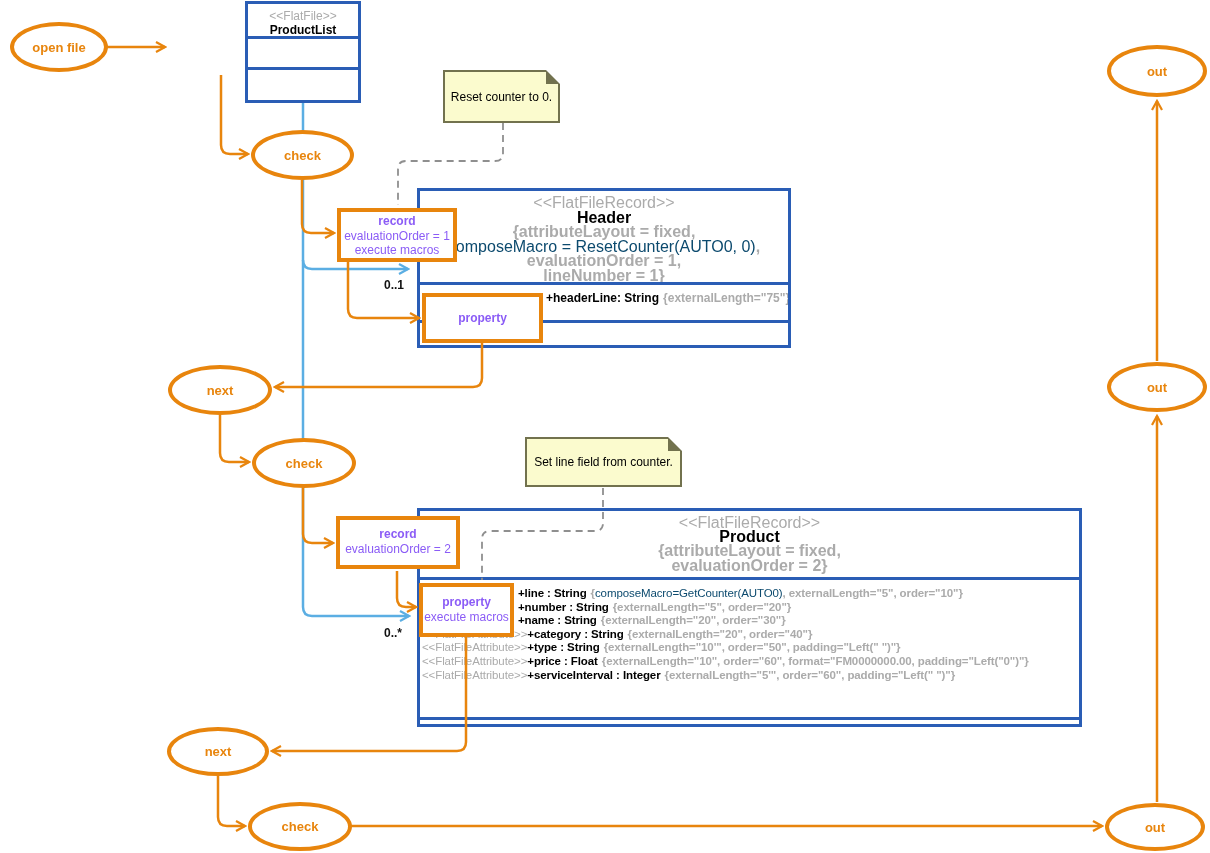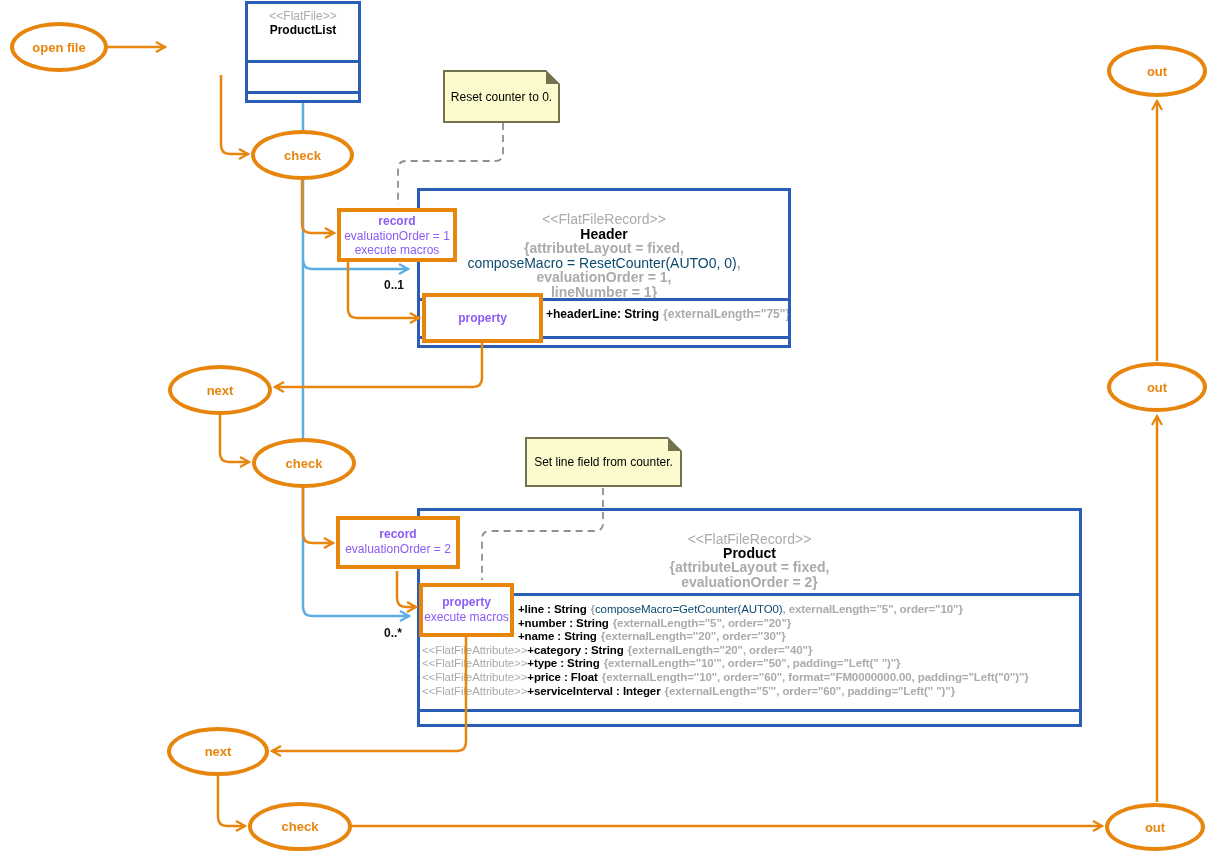--- a/index.html
+++ b/index.html
@@ -36,29 +36,29 @@
   .note { position:absolute; background:#FBFBCE; border:2px solid #72724E; box-sizing:border-box;
           font-size:12px; color:#000; display:flex; align-items:center; justify-content:center; z-index:2; }
   .note::before { content:""; position:absolute; top:-2px; right:-2px; width:0; height:0; border-style:solid;
           border-width:0 14px 14px 0; border-color:#ffffff #ffffff #72724E #72724E; }
 
   
   .mult { position:absolute; font-size:12px; font-weight:bold; color:#111; z-index:5; }
 
   #overlay { position:absolute; left:0; top:0; width:1210px; height:853px; z-index:4; pointer-events:none; }
 
-  .titleLines { font-size:14px;margin-top:16px; }
+  .titleLines { font-size:16px; }
 </style>
 </head>
 <body>
 
 <div id="canvas">
 
   <div class="uml-box" style="left:245px; top:1px; width:116px; height:102px;">
-    <div class="comp tc" style="height:56px; padding-top:5px; font-size:12px; line-height:14px;border-radius:20px;">
+    <div class="comp tc" style="height:32px; padding-top:5px; font-size:12px; line-height:14px;border-radius:20px;">
       <div class="stereo">&lt;&lt;FlatFile&gt;&gt;</div>
       <div class="cname">ProductList</div>
     </div>
     <div class="comp" style="height:31px;"></div>
     <div class="comp" style="height:25px;"></div>
   </div>
 
   <div class="uml-box" style="left:417px; top:188px; width:374px; height:160px;">
     <div class="comp tc titleLines" style="height:91px; padding-top:5px; line-height:14.5px;">
       <div class="stereo">&lt;&lt;FlatFileRecord&gt;&gt;</div>
@@ -74,21 +74,21 @@
     <div class="comp" style="height:25px;"></div>
   </div>
 
   <div class="uml-box" style="left:417px; top:508px; width:665px; height:219px;">
     <div class="comp tc titleLines" style="height:66px; padding-top:5px; line-height:14.2px;">
       <div class="stereo">&lt;&lt;FlatFileRecord&gt;&gt;</div>
       <div class="cname">Product</div>
       <div class="gray">{attributeLayout = fixed,</div>
       <div class="gray">evaluationOrder = 2}</div>
     </div>
-    <div class="comp attr-rows" style="height:116px;">
+    <div class="comp attr-rows" style="height:140px;">
       <div class="indent"><span class="stereo"></span><span class="blk">+line : String</span><span class="ct"><span class="gray">{</span><span class="oraT">composeMacro=GetCounter(AUTO0)</span><span class="gray">, externalLength="5", order="10"}</span></span></div>
       <div class="indent"><span class="stereo"></span><span class="blk">+number : String</span><span class="ct"><span class="gray">{externalLength="5", order="20"}</span><span class="oraT"></span><span class="gray"></span></span></div>
       <div class="indent"><span class="stereo"></span><span class="blk">+name : String</span><span class="ct"><span class="gray">{externalLength="20", order="30"}</span><span class="oraT"></span><span class="gray"></span></span></div>
       <div><span class="stereo">&lt;&lt;FlatFileAttribute&gt;&gt;</span><span class="blk">+category : String</span><span class="ct"><span class="gray">{externalLength="20", order="40"}</span><span class="oraT"></span><span class="gray"></span></span></div>
       <div><span class="stereo">&lt;&lt;FlatFileAttribute&gt;&gt;</span><span class="blk">+type : String</span><span class="ct"><span class="gray">{externalLength="10'", order="50", padding="Left(" ")"}</span><span class="oraT"></span><span class="gray"></span></span></div>
       <div><span class="stereo">&lt;&lt;FlatFileAttribute&gt;&gt;</span><span class="blk">+price : Float</span><span class="ct"><span class="gray">{externalLength="10", order="60", format="FM0000000.00, padding="Left("0")"}</span><span class="oraT"></span><span class="gray"></span></span></div>
       <div><span class="stereo">&lt;&lt;FlatFileAttribute&gt;&gt;</span><span class="blk">+serviceInterval : Integer</span><span class="ct"><span class="gray">{externalLength="5'", order="60", padding="Left(" ")"}</span><span class="oraT"></span><span class="gray"></span></span></div>
     </div>
     <div class="comp" style="height:31px;"></div>
   </div>

